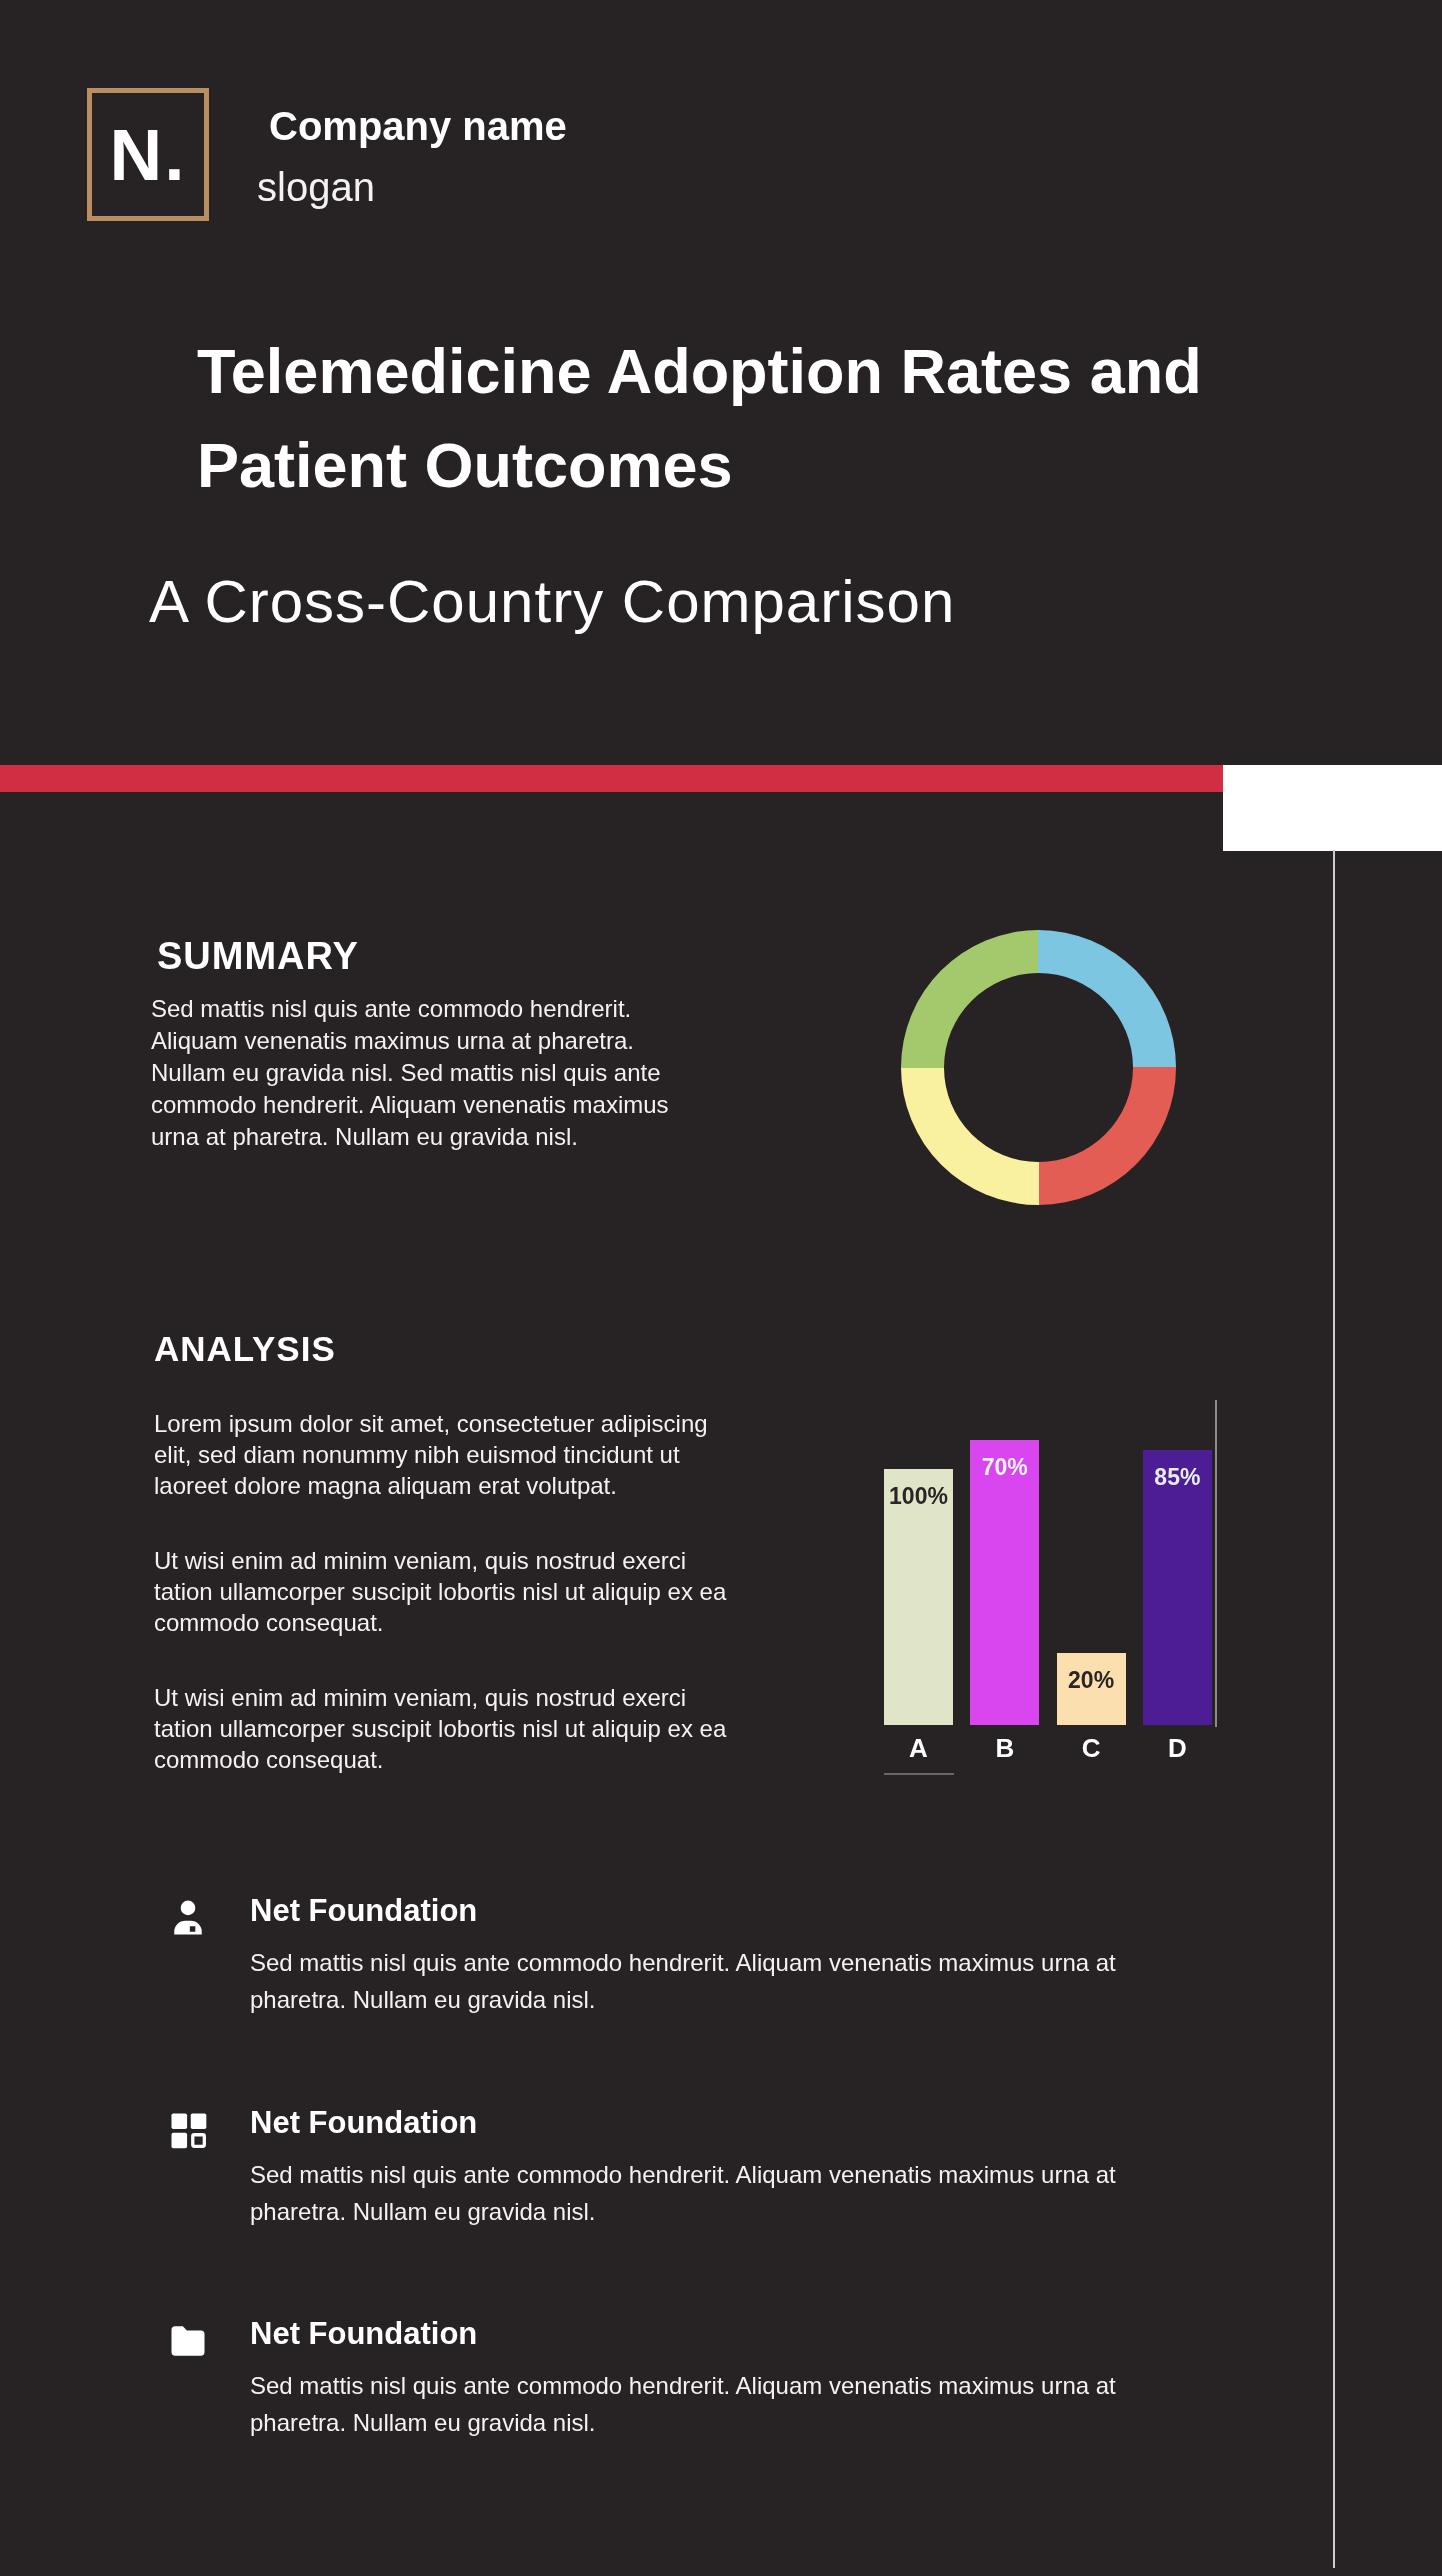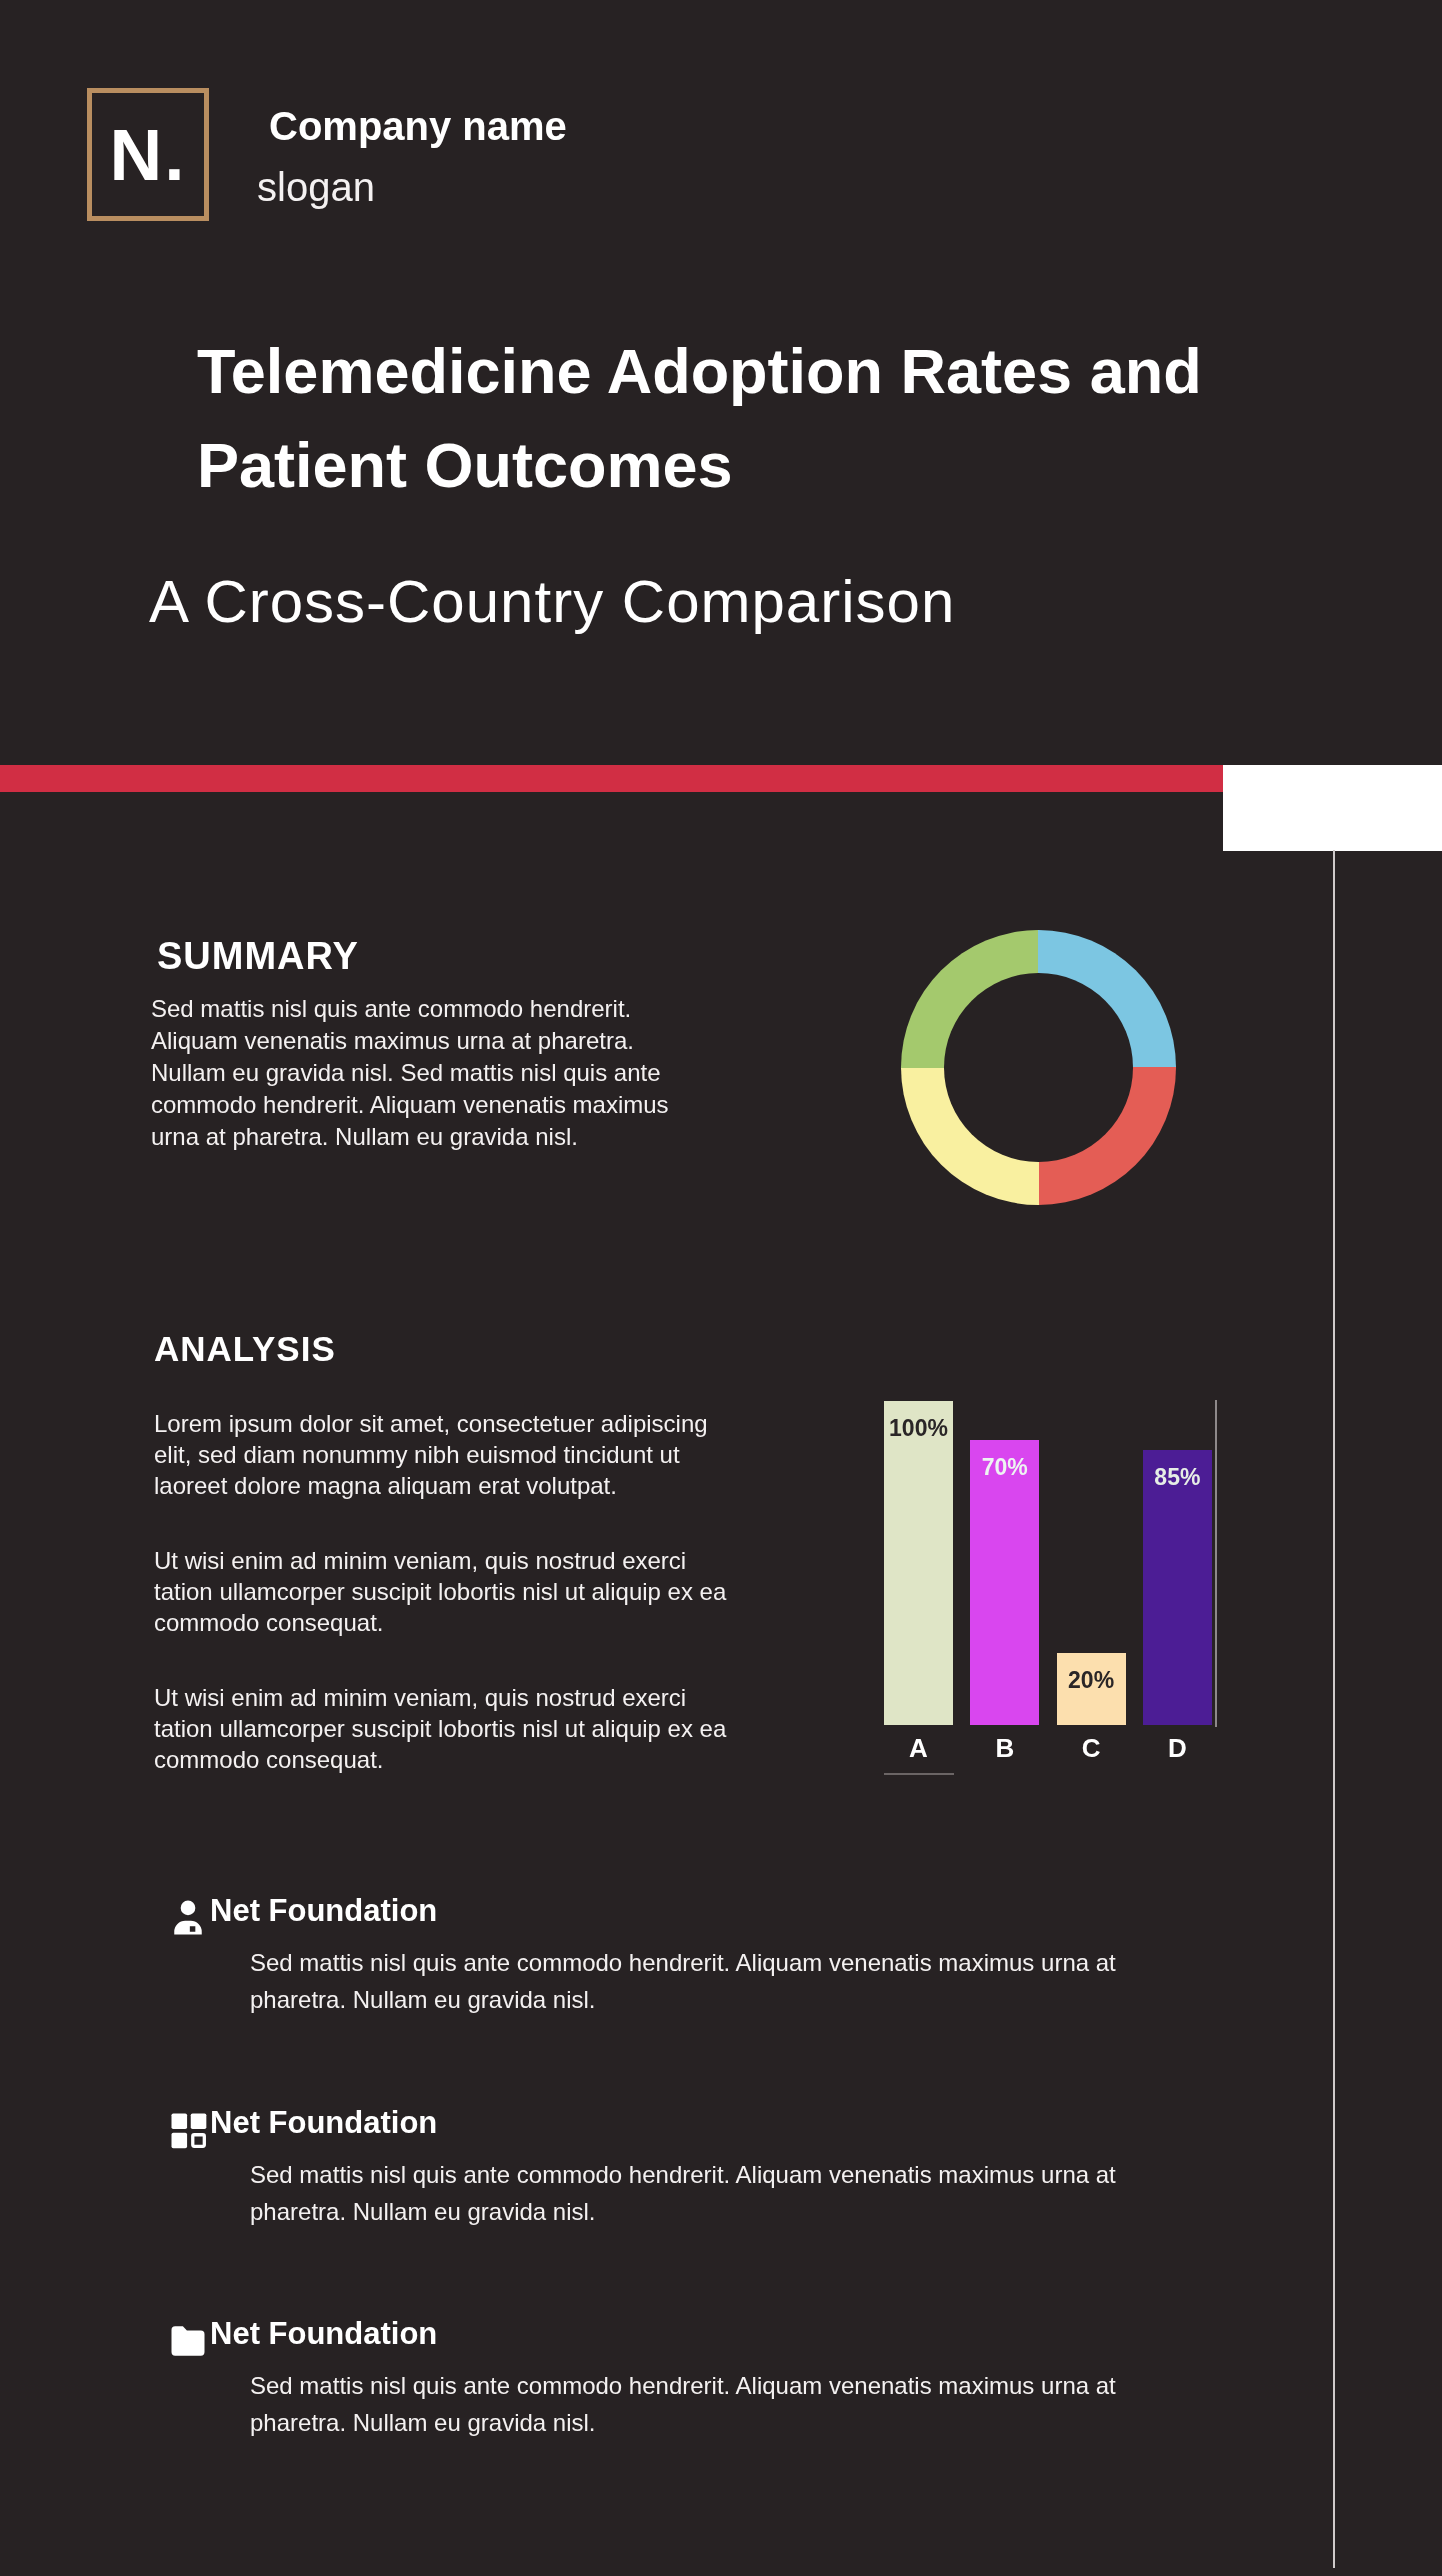--- a/index.html
+++ b/index.html
@@ -46,21 +46,21 @@
   .bar-value{padding-top:14.4px;text-align:center;font-size:23px;font-weight:600;}
   .bar-cats{position:absolute;left:884px;top:1733px;display:flex;gap:17.3px;}
   .bar-cat{width:69px;text-align:center;font-size:26px;font-weight:700;color:#ffffff;}
   .chart-right-line{position:absolute;left:1215px;top:1400px;width:1.9px;height:327px;background:#a9a4a4;opacity:.8;}
   .chart-underline{position:absolute;left:884px;top:1773px;width:70px;height:1.9px;background:#6b6565;}
 
   
   .feature{position:absolute;left:144px;width:1039px;}
   .feature .icon{position:absolute;left:22px;top:1.9px;width:44px;height:46px;color:#ffffff;}
   .feature .icon svg{width:100%;height:100%;}
-  .feature h3{margin:0 0 0 66px;font-size:31px;font-weight:700;color:#ffffff;}
+  .feature h3{margin:0 0 0 106px;font-size:31px;font-weight:700;color:#ffffff;}
   .feature p{margin:15.4px 0 0 106px;width:871px;font-size:24px;line-height:37px;}
   .feature-1{top:1893px;}
   .feature-2{top:2105px;}
   .feature-3{top:2316px;}
 </style>
 </head>
 <body>
 
 <div class="page">
 
@@ -89,21 +89,21 @@
 
   <div class="analysis-heading">ANALYSIS</div>
   <div class="analysis-body">
     <p>Lorem ipsum dolor sit amet, consectetuer adipiscing elit, sed diam nonummy nibh euismod tincidunt ut laoreet dolore magna aliquam erat volutpat.</p>
     <p>Ut wisi enim ad minim veniam, quis nostrud exerci tation ullamcorper suscipit lobortis nisl ut aliquip ex ea commodo consequat.</p>
     <p>Ut wisi enim ad minim veniam, quis nostrud exerci tation ullamcorper suscipit lobortis nisl ut aliquip ex ea commodo consequat.</p>
   </div>
 
   <div class="chart-right-line"></div>
   <div class="bars">
-      <div class="bar" style="height: 324px; background: rgb(223, 229, 198); margin-top: 44px;">
+      <div class="bar" style="height: 256px; background: rgb(223, 229, 198); margin-top: 44px;">
         <div class="bar-value" style="color: rgb(42, 38, 39);">100%</div>
       </div>
       <div class="bar" style="height: 285px; background: #d946ef;">
         <div class="bar-value" style="color: rgb(238, 244, 242);">70%</div>
       </div>
       <div class="bar" style="height: 72px; background: rgb(252, 223, 174);">
         <div class="bar-value" style="color: rgb(42, 38, 39);">20%</div>
       </div>
       <div class="bar" style="height: 275px; background: #4c1d95;">
         <div class="bar-value" style="color: rgb(230, 237, 230);">85%</div>

